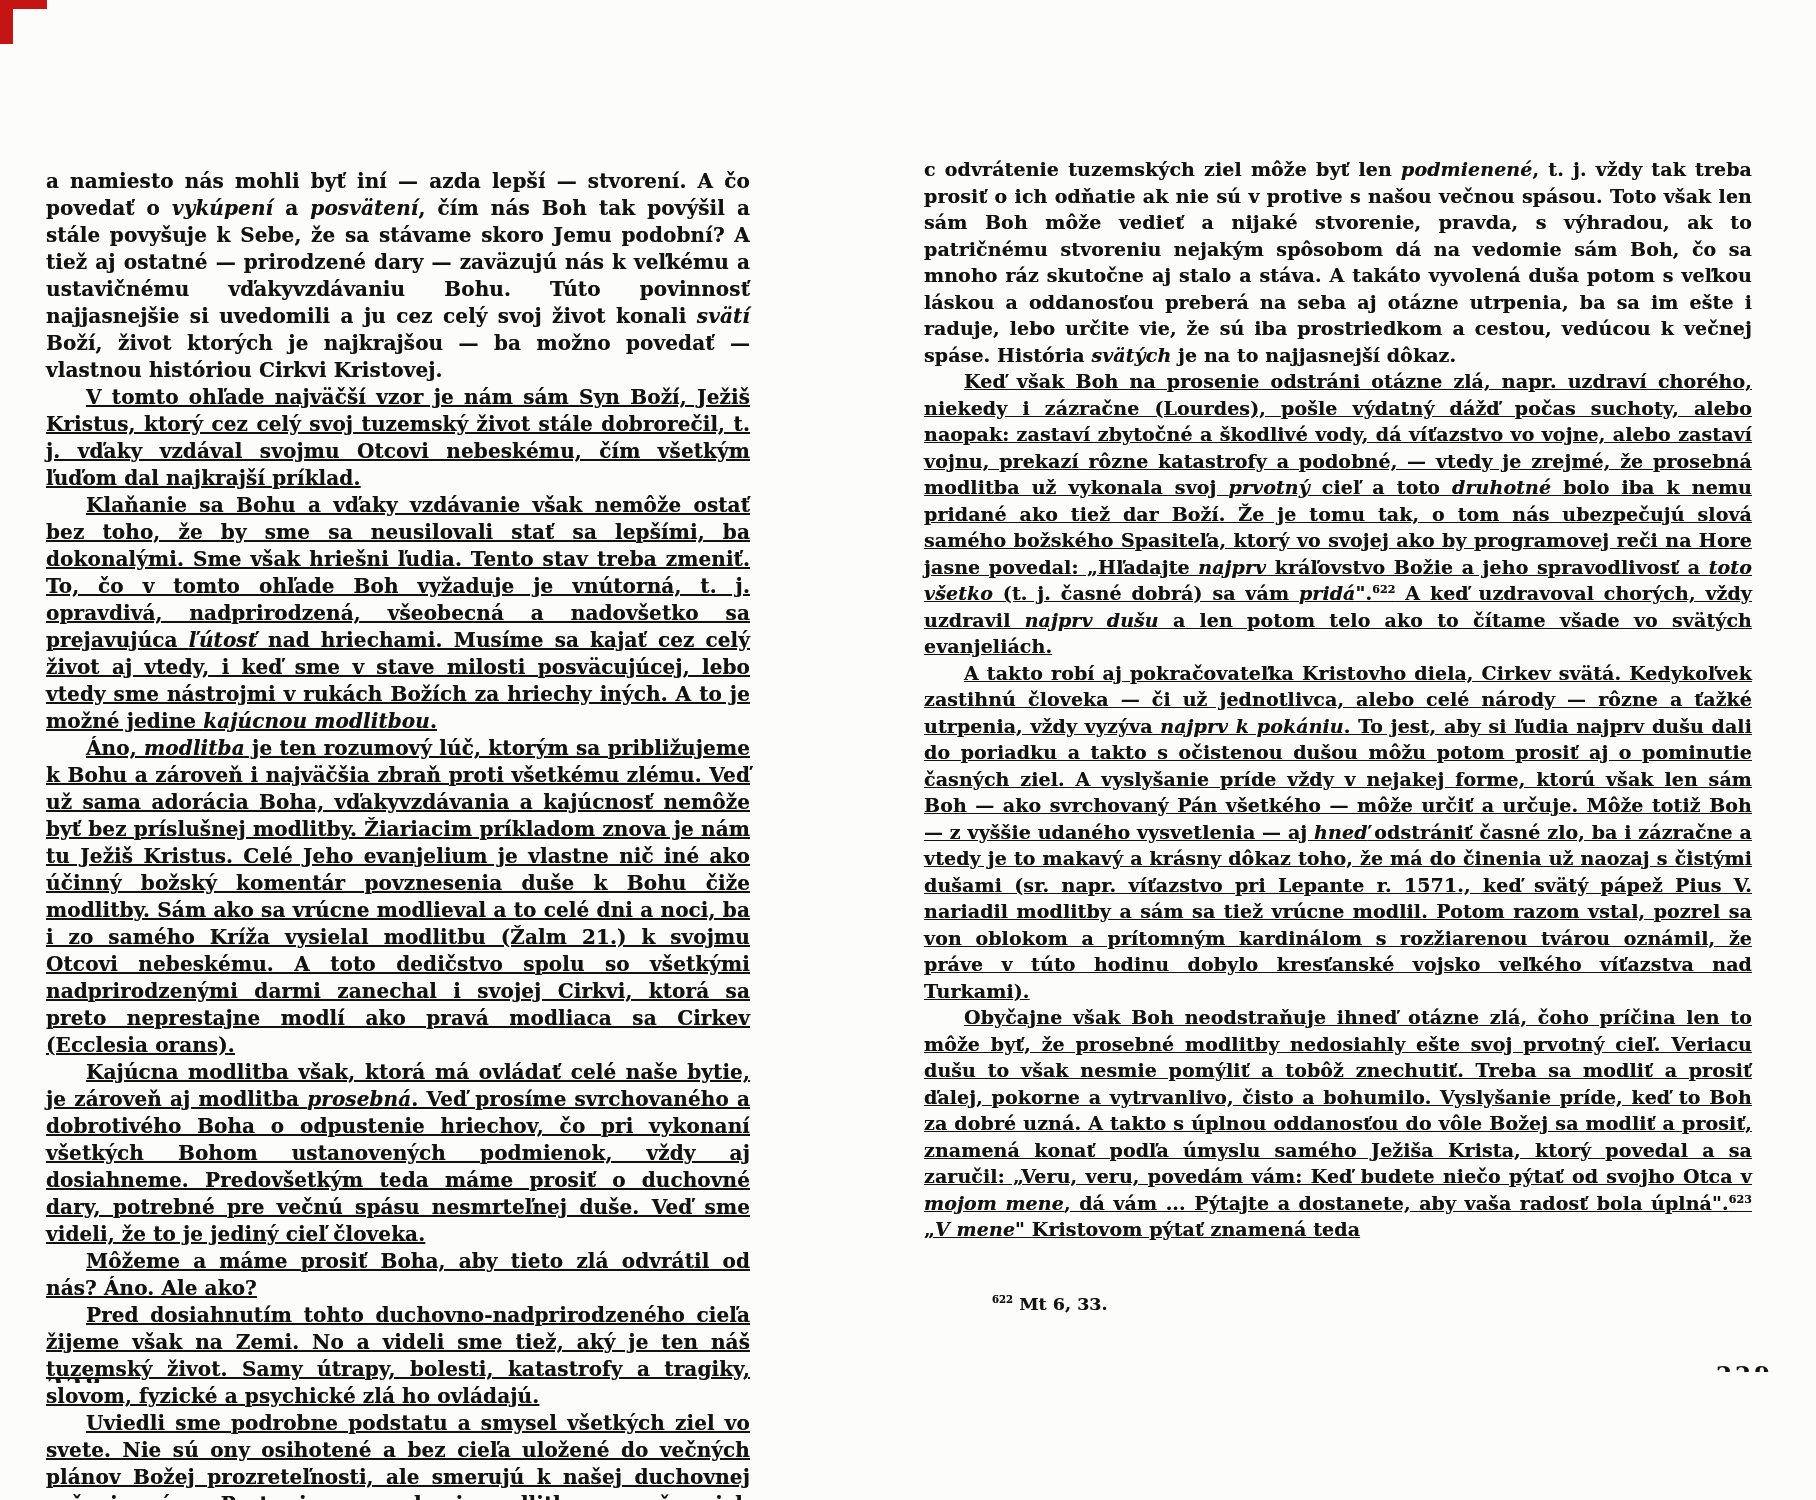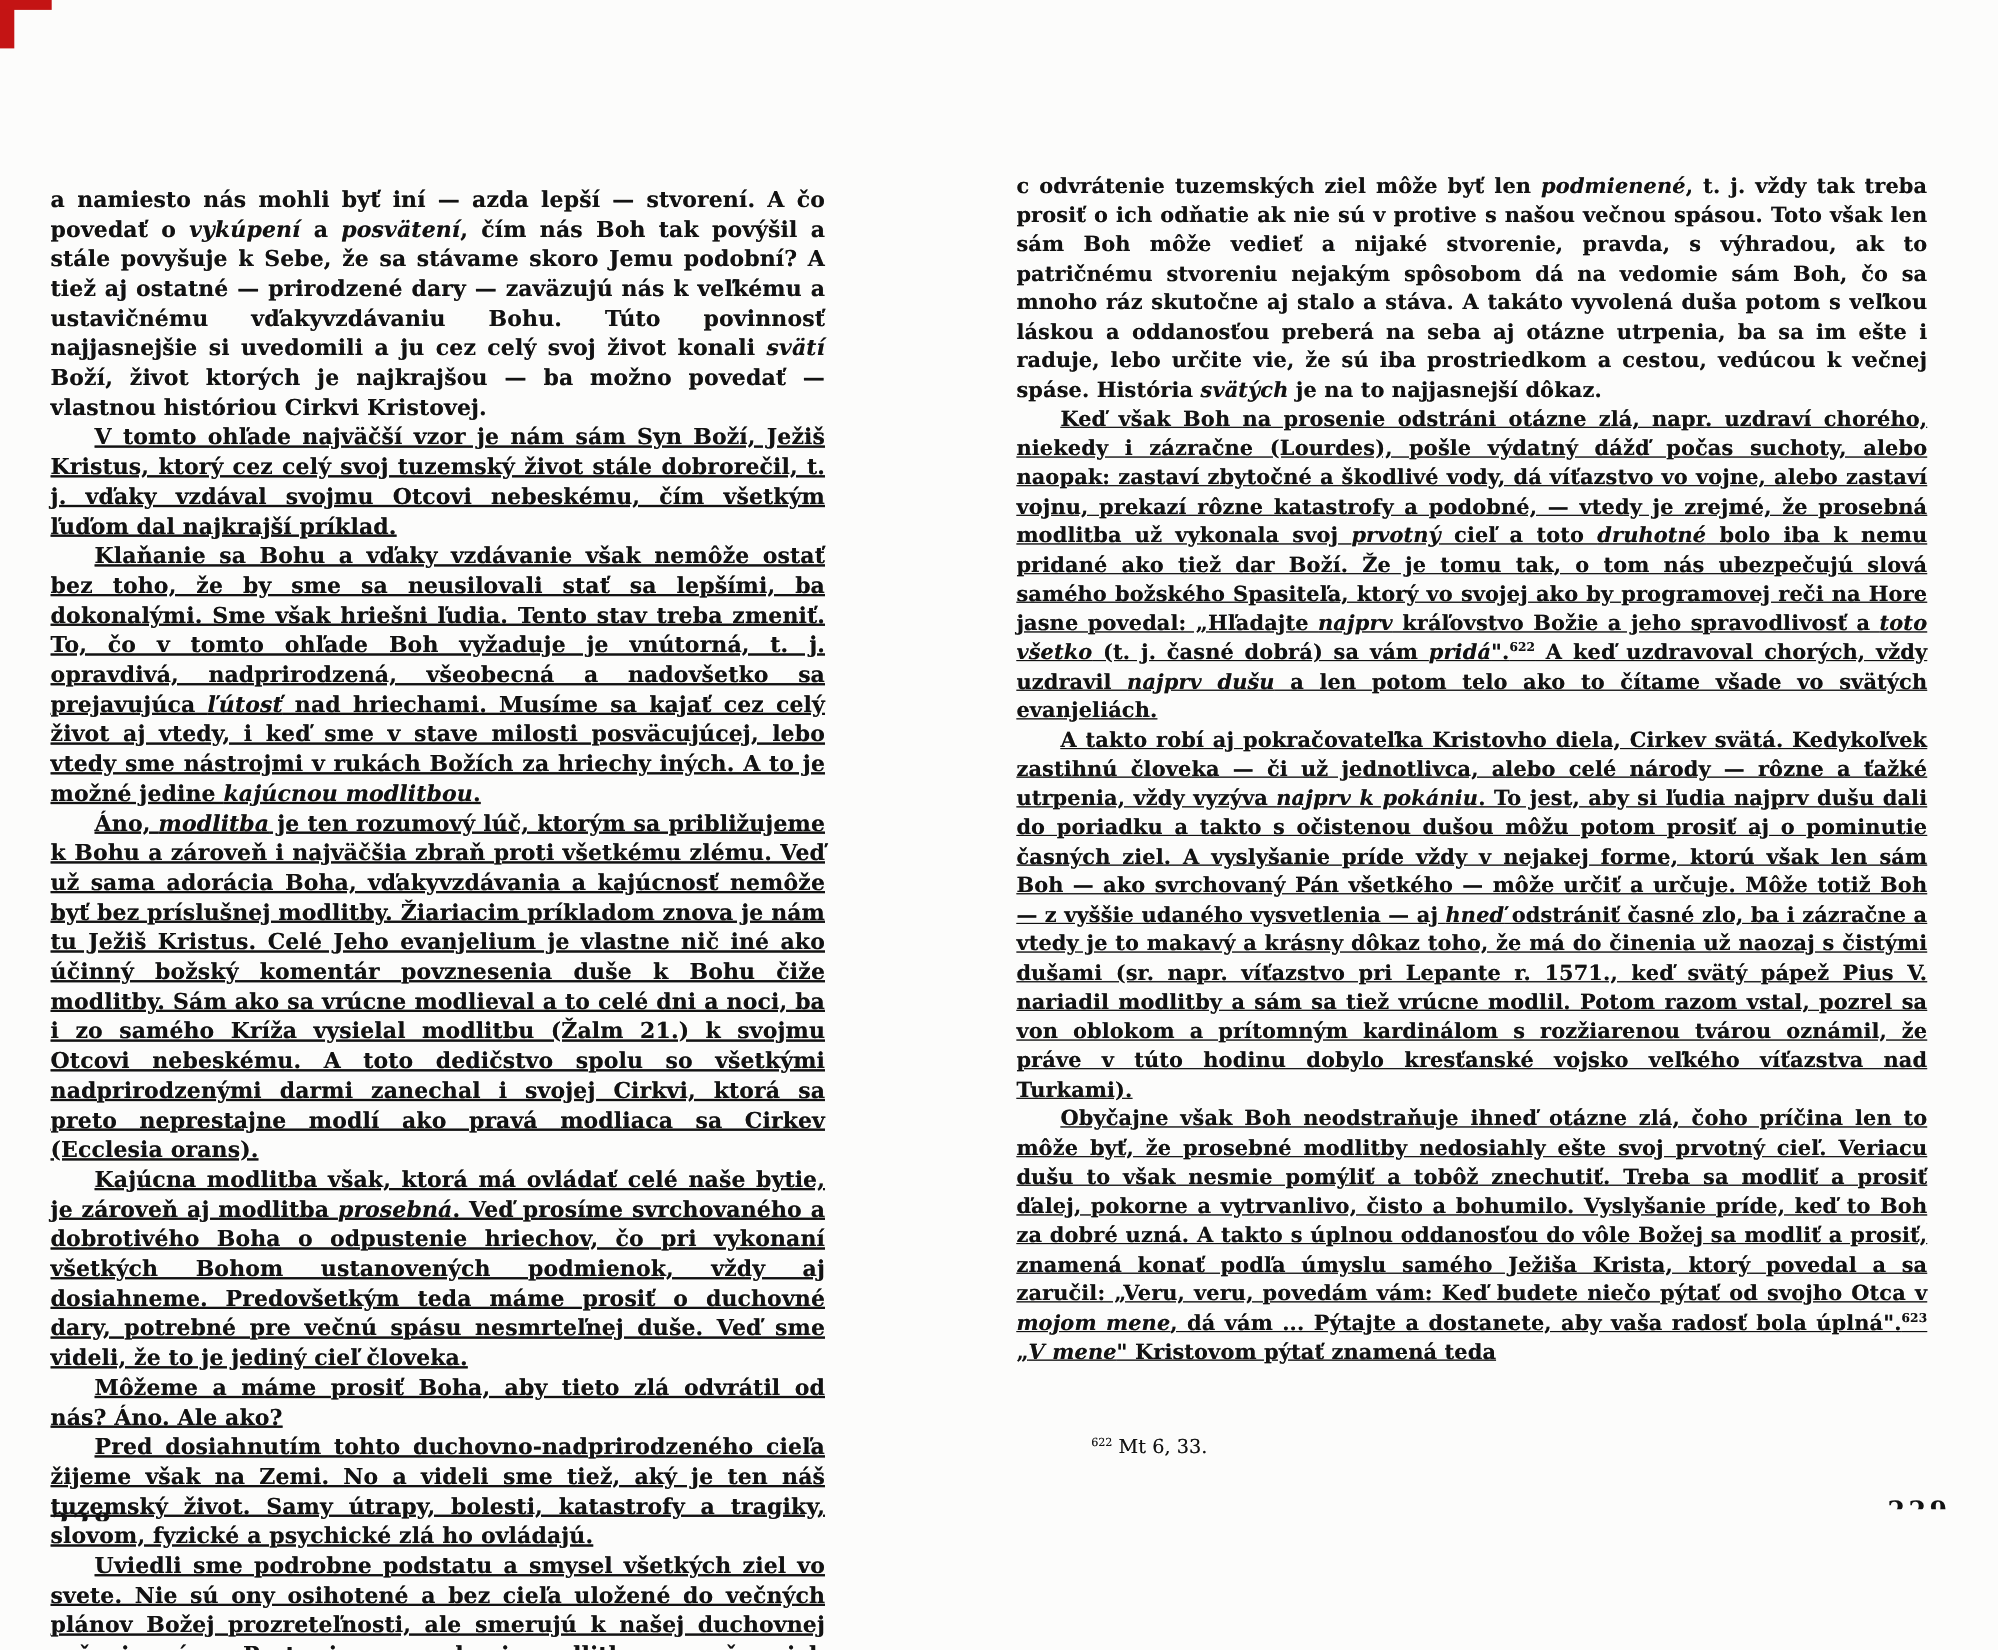--- a/index.html
+++ b/index.html
@@ -41,23 +41,22 @@
   sup{
     font-size:.58em;
     line-height:0;
     vertical-align:super;
   }
   i{font-style:italic;}
   .footnotes{
     position:absolute;
     left:992px; top:1288px; width:700px;
     font-size:17.5px; line-height:33px;
-    font-weight:400;
+    font-weight:700;
     text-shadow:0 0 .5px rgba(0,0,0,.5);
-    margin-top:12px;
   }
   .footnotes .footnote{white-space:nowrap;}
   .page-number{
     position:absolute;
     font-size:23px;
     font-weight:700;
     overflow:hidden;
     letter-spacing:3px;
   }
   #left-page-number{

